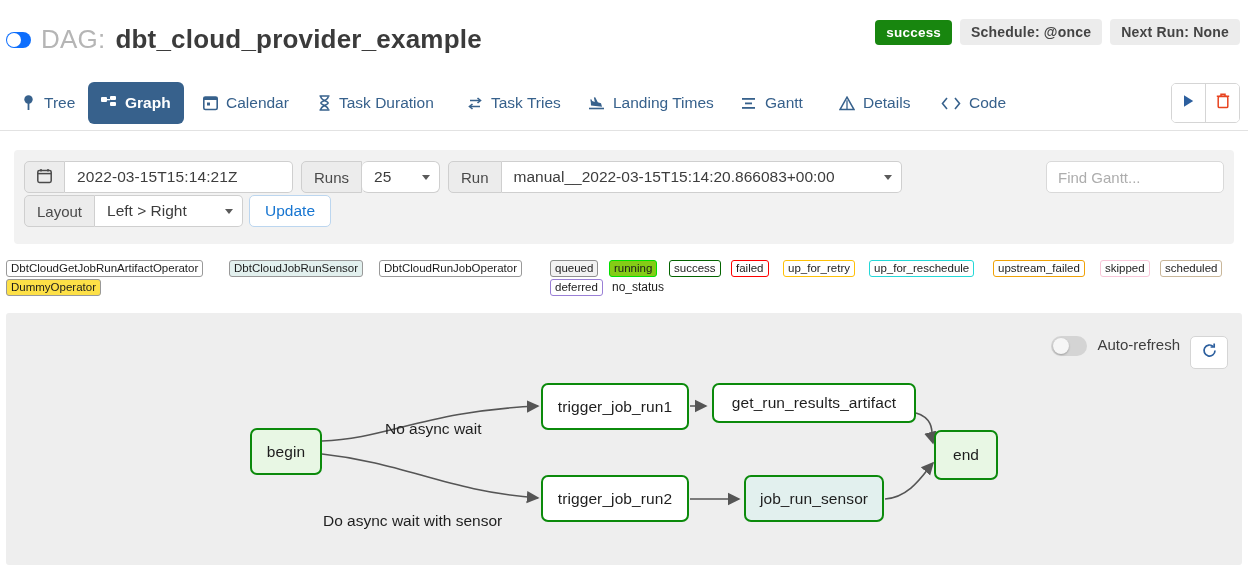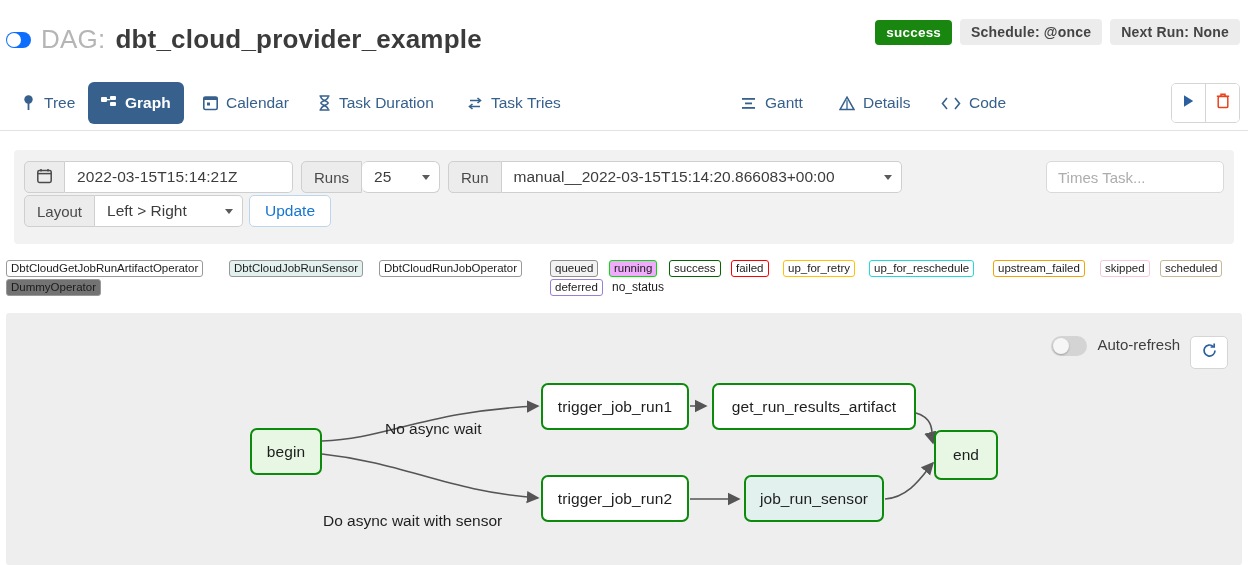--- a/index.html
+++ b/index.html
@@ -236,20 +236,29 @@
     <span>
       <svg width="15" height="15" viewBox="0 0 15 15">
           <path d="M2 4.5h10M2 10.5h10" fill="none" stroke="#37618c" stroke-width="1.6"></path>
           <path d="M9.5 2 12.5 4.5 9.5 7" fill="none" stroke="#37618c" stroke-width="1.6"></path>
           <path d="M4.5 8 1.5 10.5 4.5 13" fill="none" stroke="#37618c" stroke-width="1.6"></path>
         </svg>
     </span>
     <span>Task Tries</span>
   </div>
 
+  <div class="tab" style="left:575px;">
+    <span>
+      <svg width="17" height="15" viewBox="0 0 17 15">
+          <path d="M1 12.5h15" stroke="#37618c" stroke-width="1.6"></path>
+          <path d="M3 9.5l11 1.2-1-3.4-3.2-1.1-2.6-5-1.3.4.9 4.3-2.6-.8-.9-1.8-1 .3.5 2.6z" fill="#37618c"></path>
+        </svg>
+    </span>
+    <span>Landing Times</span>
+  </div>
 
   <div class="tab" style="left:728px;">
     <span>
       <svg width="16" height="14" viewBox="0 0 16 14">
           <rect x="1" y="2" width="13" height="1.8" fill="#37618c"></rect>
           <rect x="4" y="6.5" width="7" height="1.8" fill="#37618c"></rect>
           <rect x="1" y="11" width="13" height="1.8" fill="#37618c"></rect>
         </svg>
     </span>
     <span>Gantt</span>
@@ -325,32 +334,32 @@
 
   <div class="fb-row2">
     <div class="ctl-addon rl">Layout</div>
     <div class="ctl-select rr nb-l" style="width:148px;">
       <span>Left &gt; Right</span>
       <span class="caret"></span>
     </div>
     <div class="btn-update">Update</div>
   </div>
 
-  <div class="find-task">Times Task...</div>
+  <div class="find-task">Find Gantt...</div>
 </div>
 
 <div class="legend">
 
   <span class="chip" style="left:6px;  top:2px;  background:#ffffff;">DbtCloudGetJobRunArtifactOperator</span>
   <span class="chip" style="left:229px;top:2px;  background:#e2f0ee;">DbtCloudJobRunSensor</span>
   <span class="chip" style="left:379px;top:2px;  background:#ffffff;">DbtCloudRunJobOperator</span>
-  <span class="chip" style="left:6px;  top:21px; background:#737373;">DummyOperator</span>
+  <span class="chip" style="left:6px;  top:21px; background:#fde047;">DummyOperator</span>
 
   <span class="chip" style="left:550px;top:2px;  border-color:#8e8e8e; background:#f2f2f2;">queued</span>
-  <span class="chip" style="left:609px;top:2px;  border-color:#00e000; background:#f0abfc;">running</span>
+  <span class="chip" style="left:609px;top:2px;  border-color:#00e000; background:#84cc16;">running</span>
   <span class="chip" style="left:669px;top:2px;  border-color:#036400; background:#ffffff;">success</span>
   <span class="chip" style="left:731px;top:2px;  border-color:#ff0000; background:#ffffff;">failed</span>
   <span class="chip" style="left:783px;top:2px;  border-color:#ffc107; background:#ffffff;">up_for_retry</span>
   <span class="chip" style="left:869px;top:2px;  border-color:#24d8d8; background:#ffffff;">up_for_reschedule</span>
   <span class="chip" style="left:993px;top:2px;  border-color:#f0a207; background:#ffffff;">upstream_failed</span>
   <span class="chip" style="left:1100px;top:2px; border-color:#f8c6d8; background:#ffffff;">skipped</span>
   <span class="chip" style="left:1160px;top:2px; border-color:#c9b79a; background:#ffffff;">scheduled</span>
   <span class="chip" style="left:550px;top:21px; border-color:#9a7fd6; background:#ffffff;">deferred</span>
   <span class="no-status-txt" style="left:612px;top:22px;">no_status</span>
 </div>
@@ -379,20 +388,20 @@
     <path d="M 316 128 C 380 126, 420 98, 532 93" fill="none" stroke="#555" stroke-width="1.6" marker-end="url(#arw)"></path>
     <path d="M 316 141 C 400 150, 440 178, 532 185" fill="none" stroke="#555" stroke-width="1.6" marker-end="url(#arw)"></path>
     <path d="M 684 93 L 700 93" fill="none" stroke="#555" stroke-width="1.6" marker-end="url(#arw)"></path>
     <path d="M 684 186 L 733 186" fill="none" stroke="#555" stroke-width="1.6" marker-end="url(#arw)"></path>
     <path d="M 910 100 C 930 106, 925 122, 927 130" fill="none" stroke="#555" stroke-width="1.6" marker-end="url(#arw)"></path>
     <path d="M 879 186 C 905 184, 918 160, 927 150" fill="none" stroke="#555" stroke-width="1.6" marker-end="url(#arw)"></path>
   </svg>
 
   <div class="node fill-green" style="left:244px; top:115px; width:72px;  height:47px;">begin</div>
   <div class="node" style="left:535px; top:70px;  width:148px; height:47px;">trigger_job_run1</div>
-  <div class="node" style="left:706px; top:70px;  width:204px; height:47px;">get_run_results_artifact</div>
+  <div class="node" style="left:706px; top:70px;  width:204px; height:40px;">get_run_results_artifact</div>
   <div class="node" style="left:535px; top:162px; width:148px; height:47px;">trigger_job_run2</div>
   <div class="node fill-teal" style="left:738px; top:162px; width:140px; height:47px;">job_run_sensor</div>
   <div class="node fill-green" style="left:928px; top:117px; width:64px;  height:50px;">end</div>
 
   <span class="edge-label" style="left:379px; top:107px;">No async wait</span>
   <span class="edge-label" style="left:317px; top:199px;">Do async wait with sensor</span>
 </div>
 
 </body></html>

